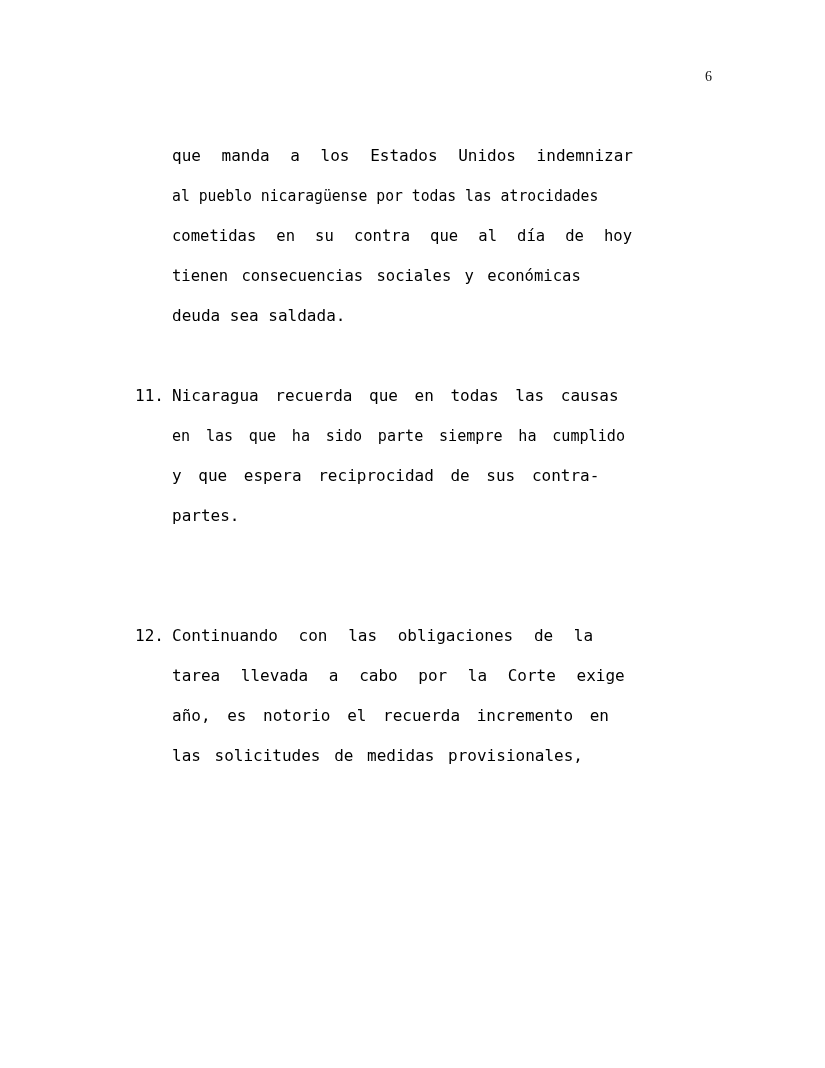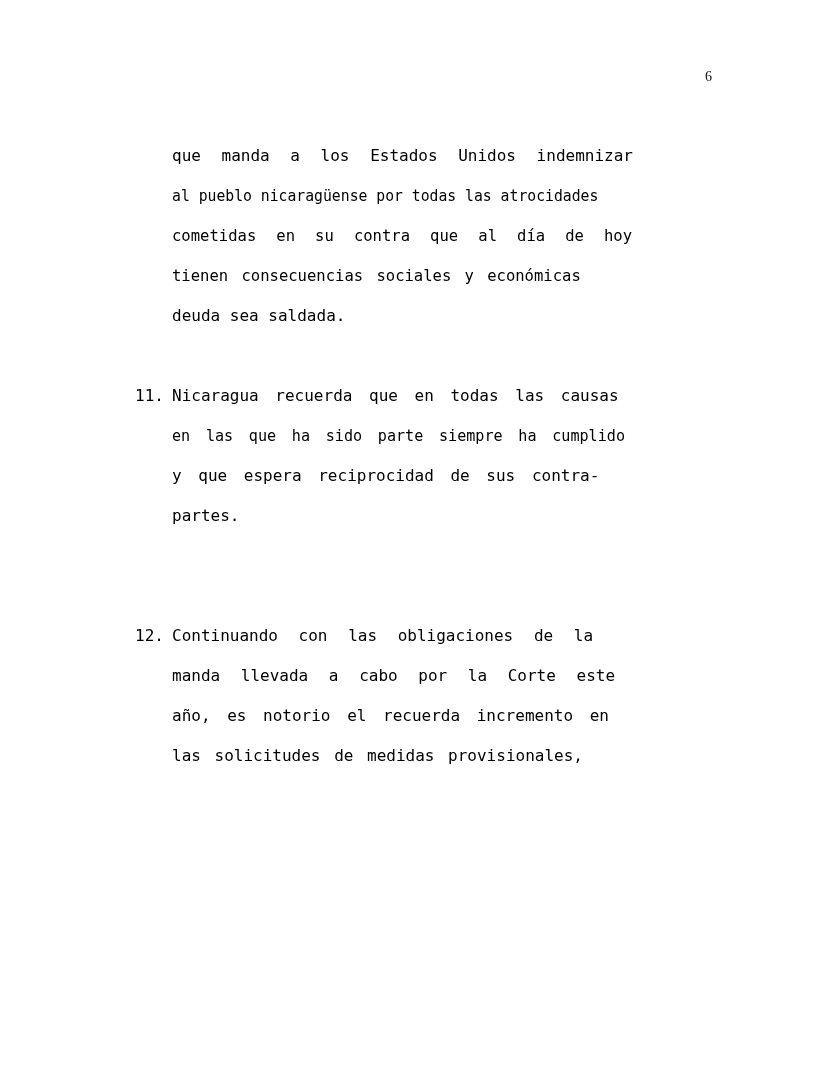--- a/index.html
+++ b/index.html
@@ -147,21 +147,21 @@
 
 
     <div class="gap-para"></div>
 
     <div>
       <div class="tline">
         <span class="marker">12.</span>
         <span class="run c100 w4">Continuando con las obligaciones de la</span>
       </div>
       <div class="tline">
-        <span class="run c100 w4">manda llevada a cabo por la Corte este</span>
+        <span class="run c100 w4">tarea llevada a cabo por la Corte exige</span>
       </div>
       <div class="tline">
         <span class="run c100 w3">año, es notorio el recuerda incremento en</span>
       </div>
       <div class="tline">
         <span class="run c100 w2">las solicitudes de medidas provisionales,</span>
       </div>
     </div>
 
   </div>

